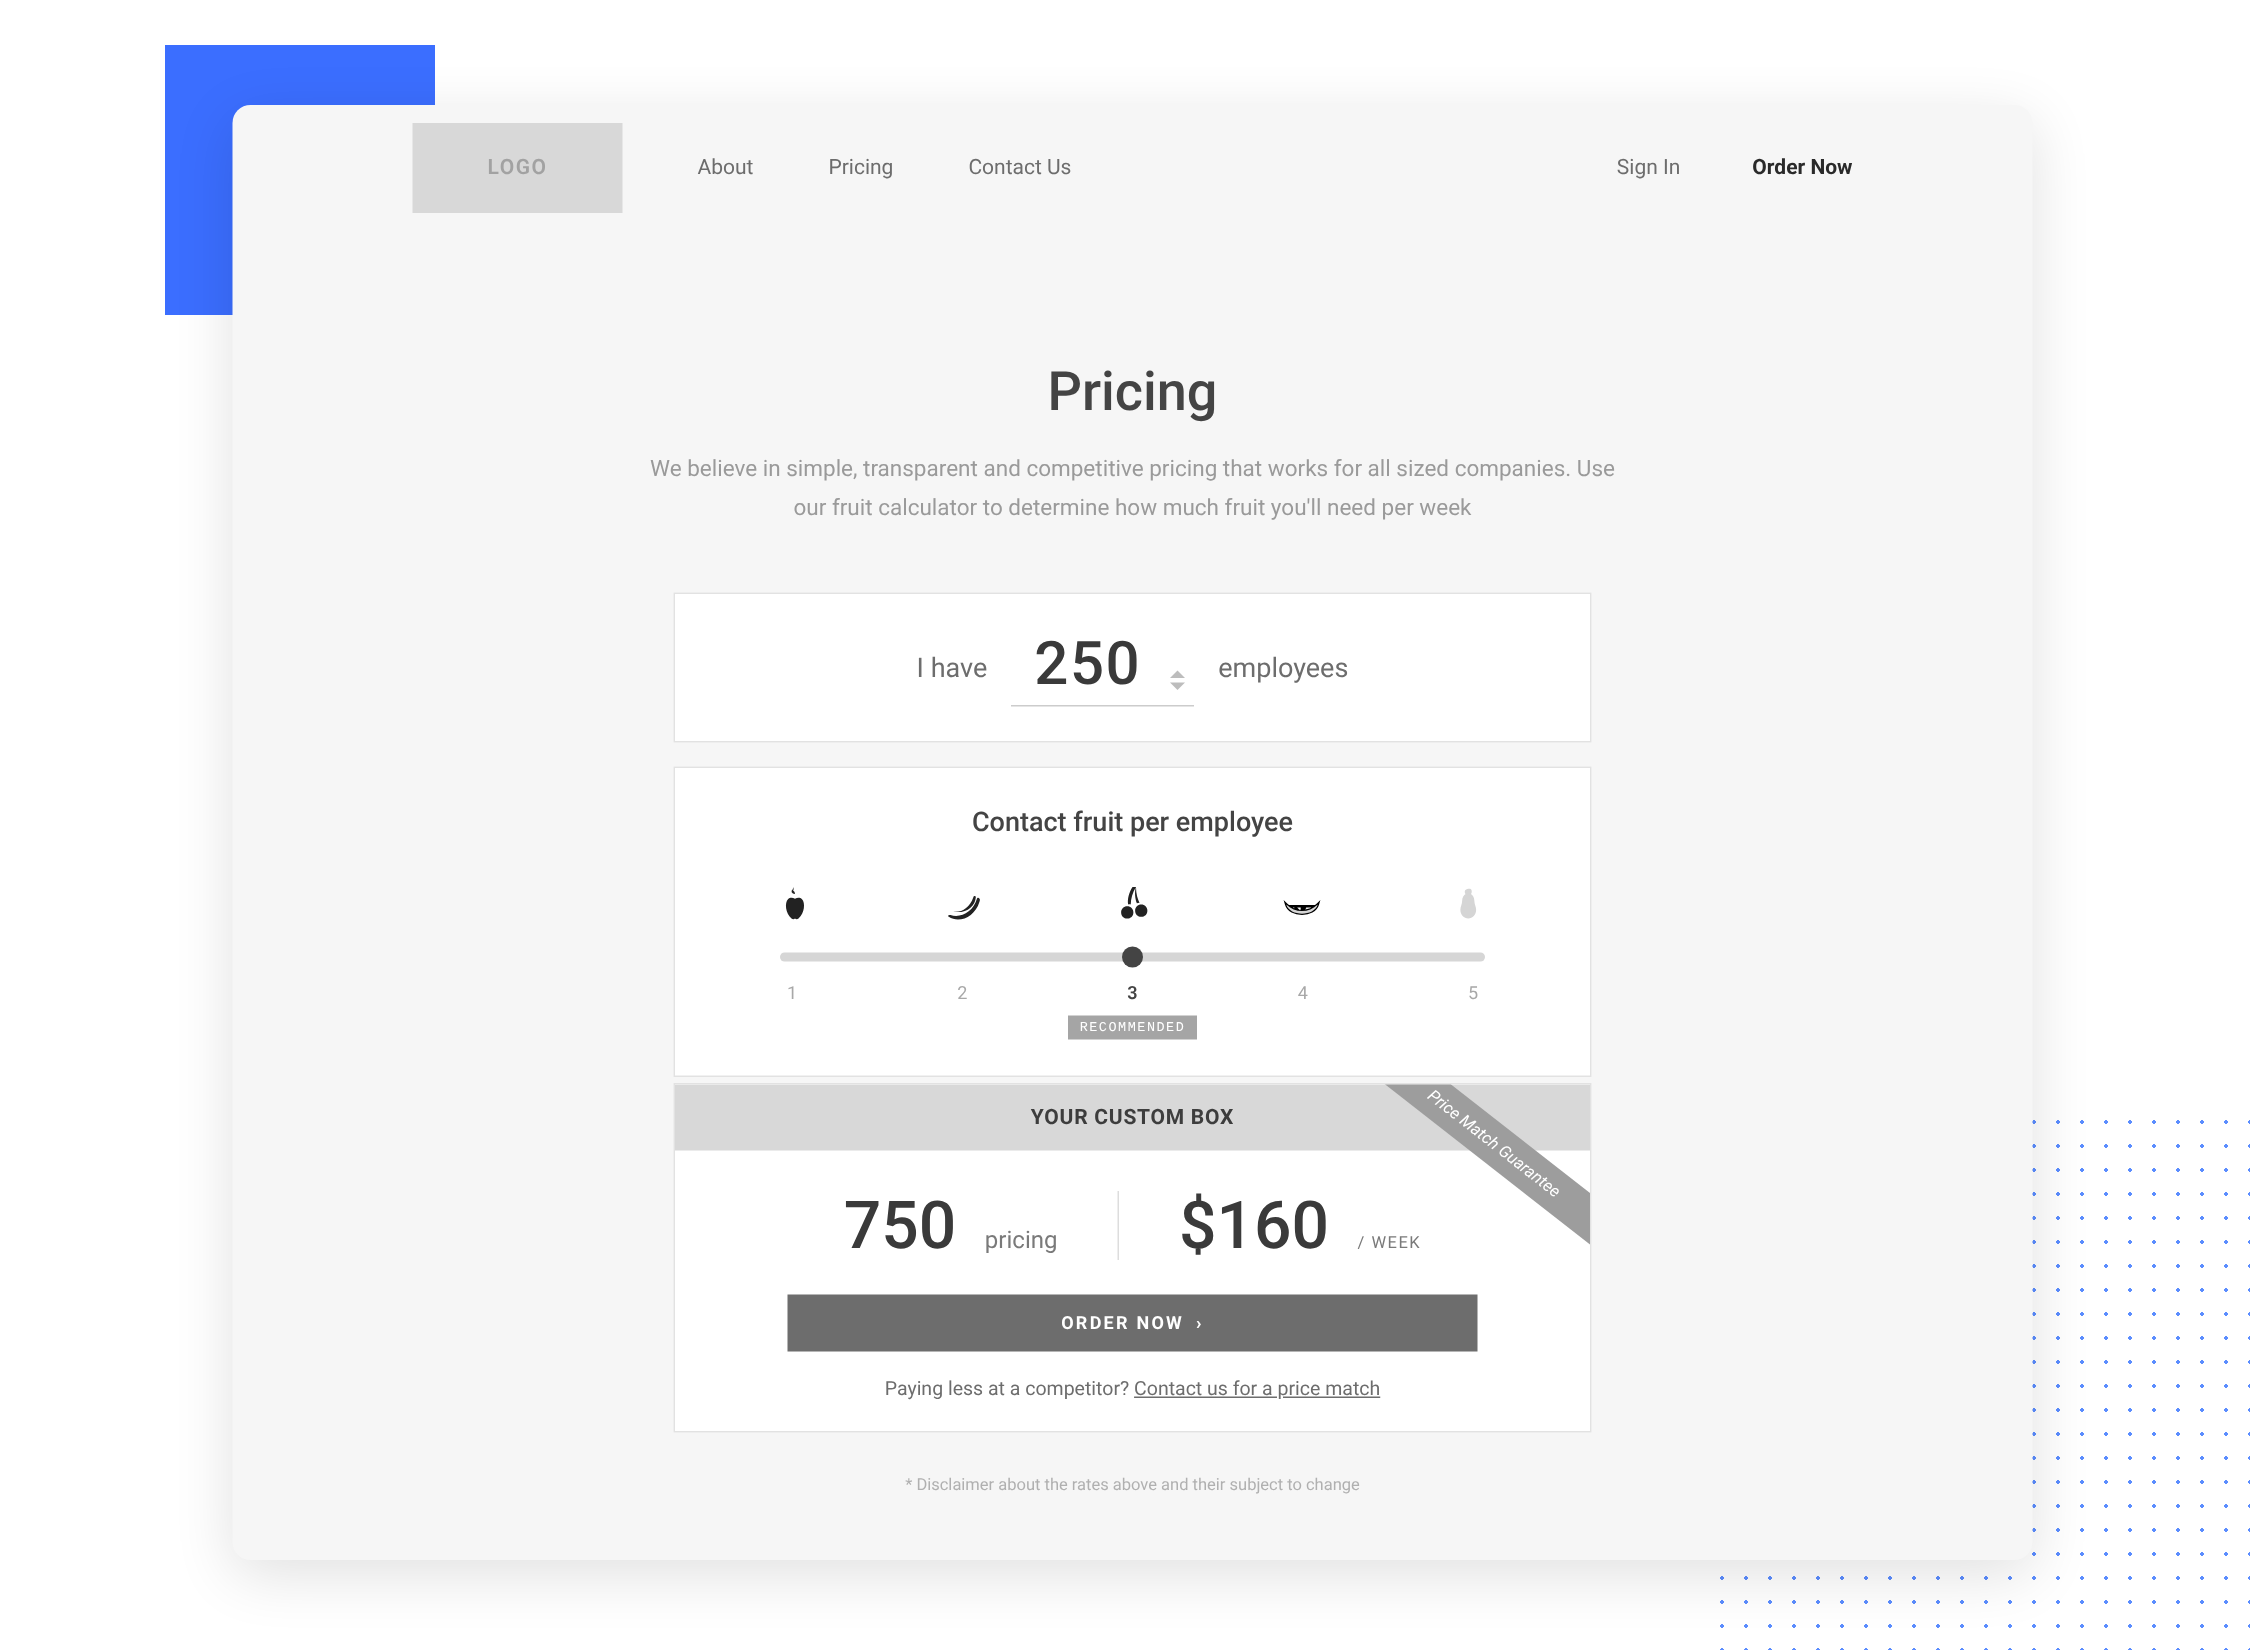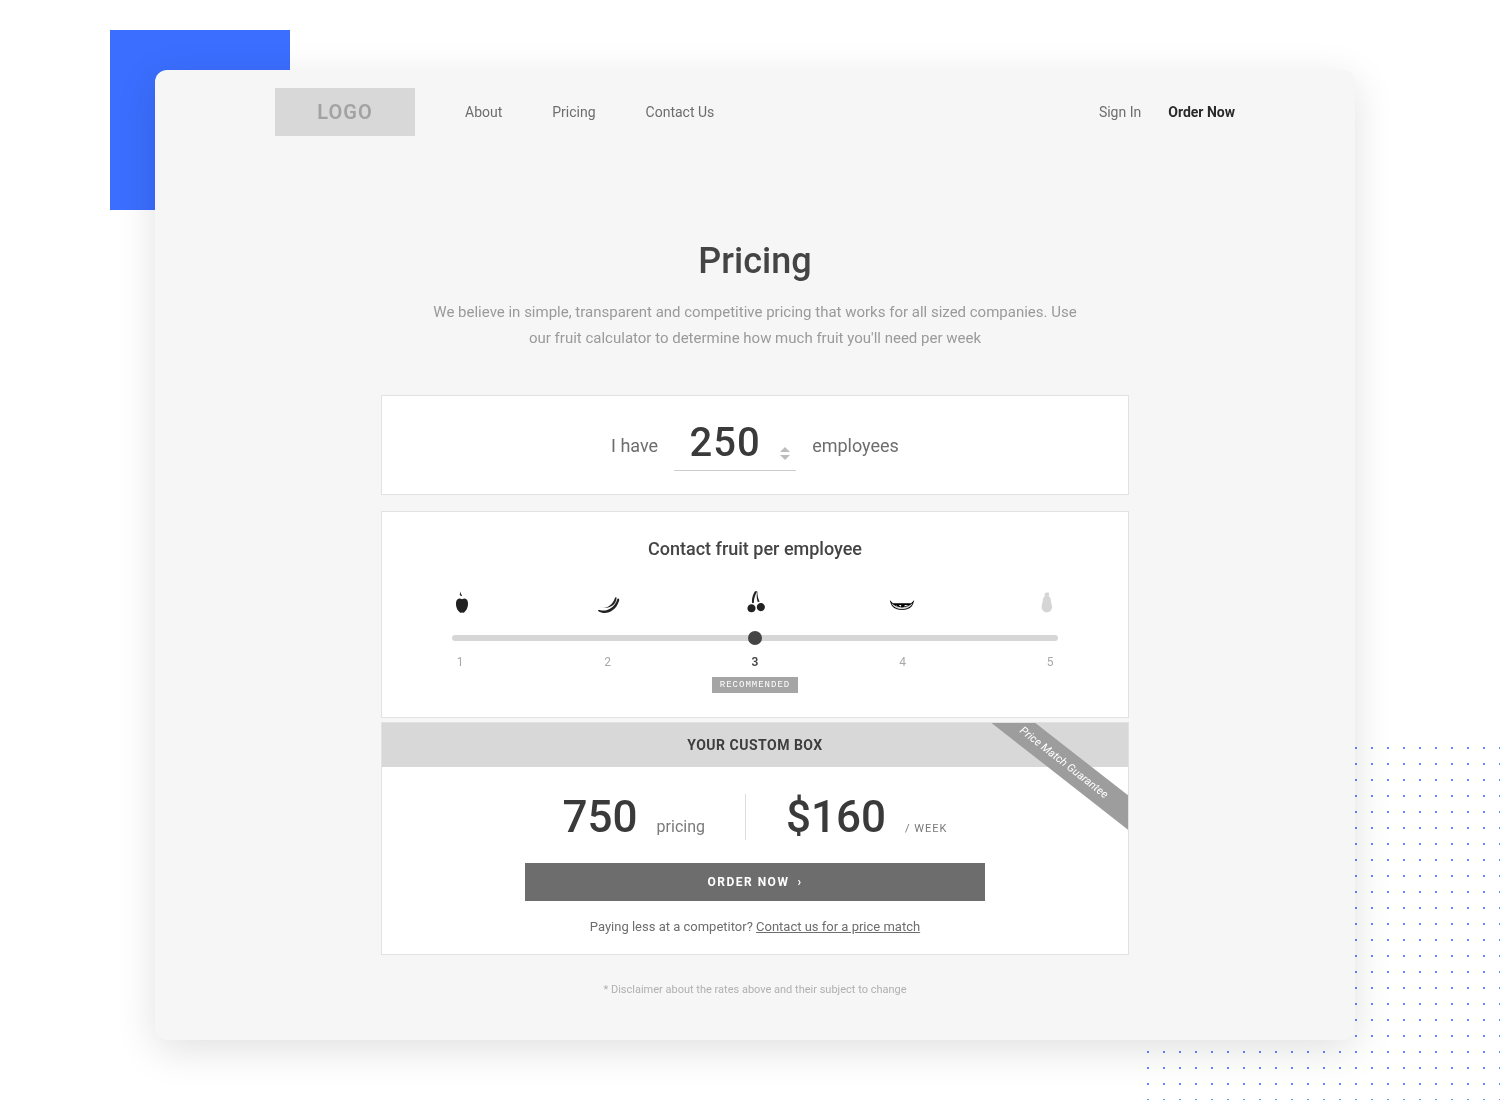--- a/index.html
+++ b/index.html
@@ -43,45 +43,45 @@
     padding: 14px 120px 30px 120px;
   }
   
   .header {
     display: flex;
     align-items: center;
     height: 56px;
   }
   .logo {
     width: 140px;
-    height: 48px;
+    height: 60px;
     background: #d8d8d8;
     display: flex;
     align-items: center;
     justify-content: center;
     color: #a2a2a2;
     font-weight: 600;
     letter-spacing: 1px;
-    font-size: 20px;
+    font-size: 14px;
   }
   .nav {
     display: flex;
     gap: 50px;
     margin-left: 50px;
   }
   .nav a {
     color: #6d6d6d;
     font-size: 14px;
     text-decoration: none;
     cursor: pointer;
   }
   .header-right {
     margin-left: auto;
     display: flex;
-    gap: 27px;
+    gap: 48px;
     align-items: center;
   }
   .sign-in { color: #6d6d6d; font-size: 14px; cursor: pointer; }
   .order-top { color: #2a2a2a; font-size: 14px; font-weight: 700; cursor: pointer; }
 
   
   .title {
     text-align: center;
     margin-top: 100px;
     color: #444;
@@ -94,21 +94,21 @@
     color: #9a9a9a;
     font-size: 15px;
     line-height: 1.7;
     max-width: 660px;
   }
 
   
   .card {
     background: #fff;
     border: 1px solid #e2e2e2;
-    width: 748px;
+    width: 612px;
     margin: 0 auto;
   }
   .card-employees {
     margin-top: 44px;
     height: 100px;
     display: flex;
     align-items: center;
     justify-content: center;
     gap: 16px;
   }

